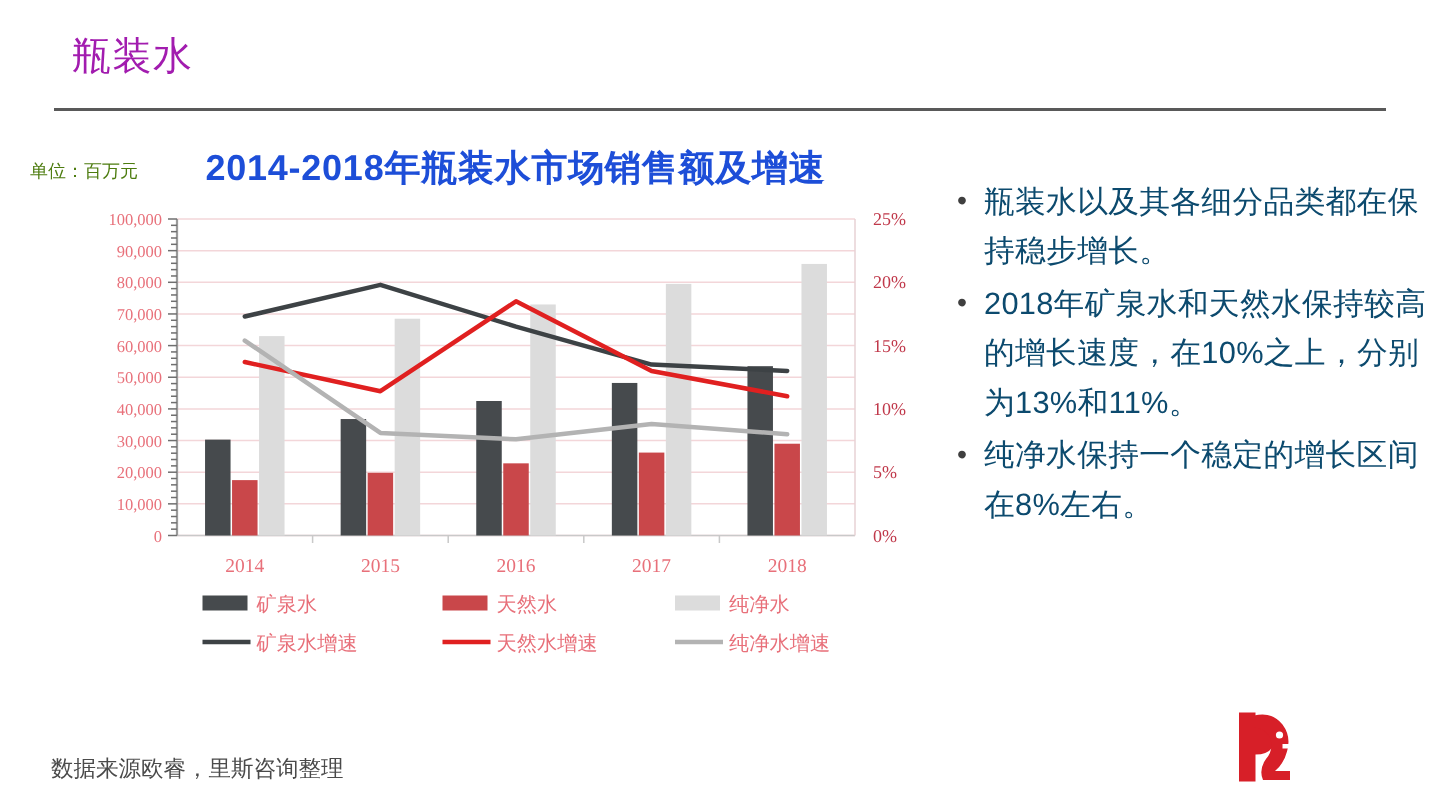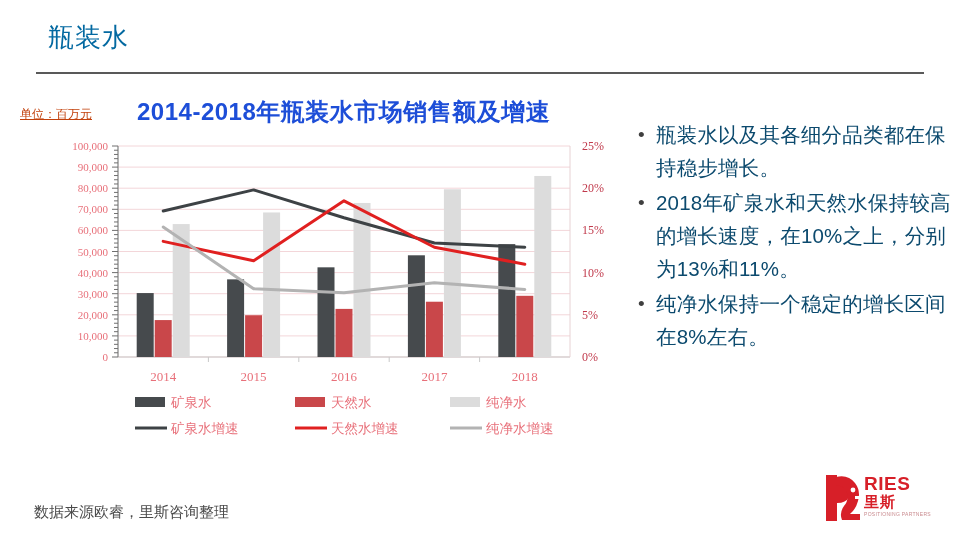--- a/index.html
+++ b/index.html
@@ -10,38 +10,37 @@
     font-family: "Liberation Sans", "DejaVu Sans", sans-serif;
     overflow: hidden;
     position: relative;
   }
 
   
   #slide-title {
     position: absolute;
     left: 48px; top: 20px;
     font-size: 26px;
-    color: #0369a1;
+    color: #a21caf;
     letter-spacing: 1px;
     font-weight: 400;
   }
   #title-rule {
     position: absolute;
     left: 36px; top: 72px;
     width: 888px; height: 2px;
     background: #595959;
   }
 
   
   #unit-label {
     position: absolute;
     left: 20px; top: 106px;
     font-size: 12px;
-    color: #c2410c;
-    text-decoration: underline;
+    color: #4d7c0f;
   }
   #chart-title {
     position: absolute;
     left: 137px; top: 96px;
     font-size: 24px;
     font-weight: bold;
     color: #1d4ed8;
     letter-spacing: 0.5px;
     white-space: nowrap;
   }
@@ -278,18 +277,13 @@
 <div id="source-note">数据来源欧睿，里斯咨询整理</div>
 
 <div id="logo">
   <svg id="logo-mark" width="44" height="50" viewBox="0 0 44 50" xmlns="http://www.w3.org/2000/svg">
     <path d="M4 2 L4 48 L15 48 L15 30 Q24 30 27 24 Q30 17 25 12 Q20 7 15 9 L15 2 Z" fill="#d71f28"></path>
     <path d="M14 4 Q26 1 33 10 Q39 18 36 28 Q34 36 28 41 L38 41 L38 47 L20 47 Q17 40 22 33
              Q27 27 25 20 Q23 13 14 12 Z" fill="#d71f28"></path>
     <circle cx="31" cy="17" r="2.4" fill="#ffffff"></circle>
     <rect x="33" y="23" width="6" height="3" fill="#ffffff"></rect>
   </svg>
-  <div id="logo-text-wrap">
-    <div id="logo-ries">RIES</div>
-    <div id="logo-cn">里斯</div>
-    <div id="logo-tag">POSITIONING PARTNERS</div>
-  </div>
 </div>
 
 </body></html>

